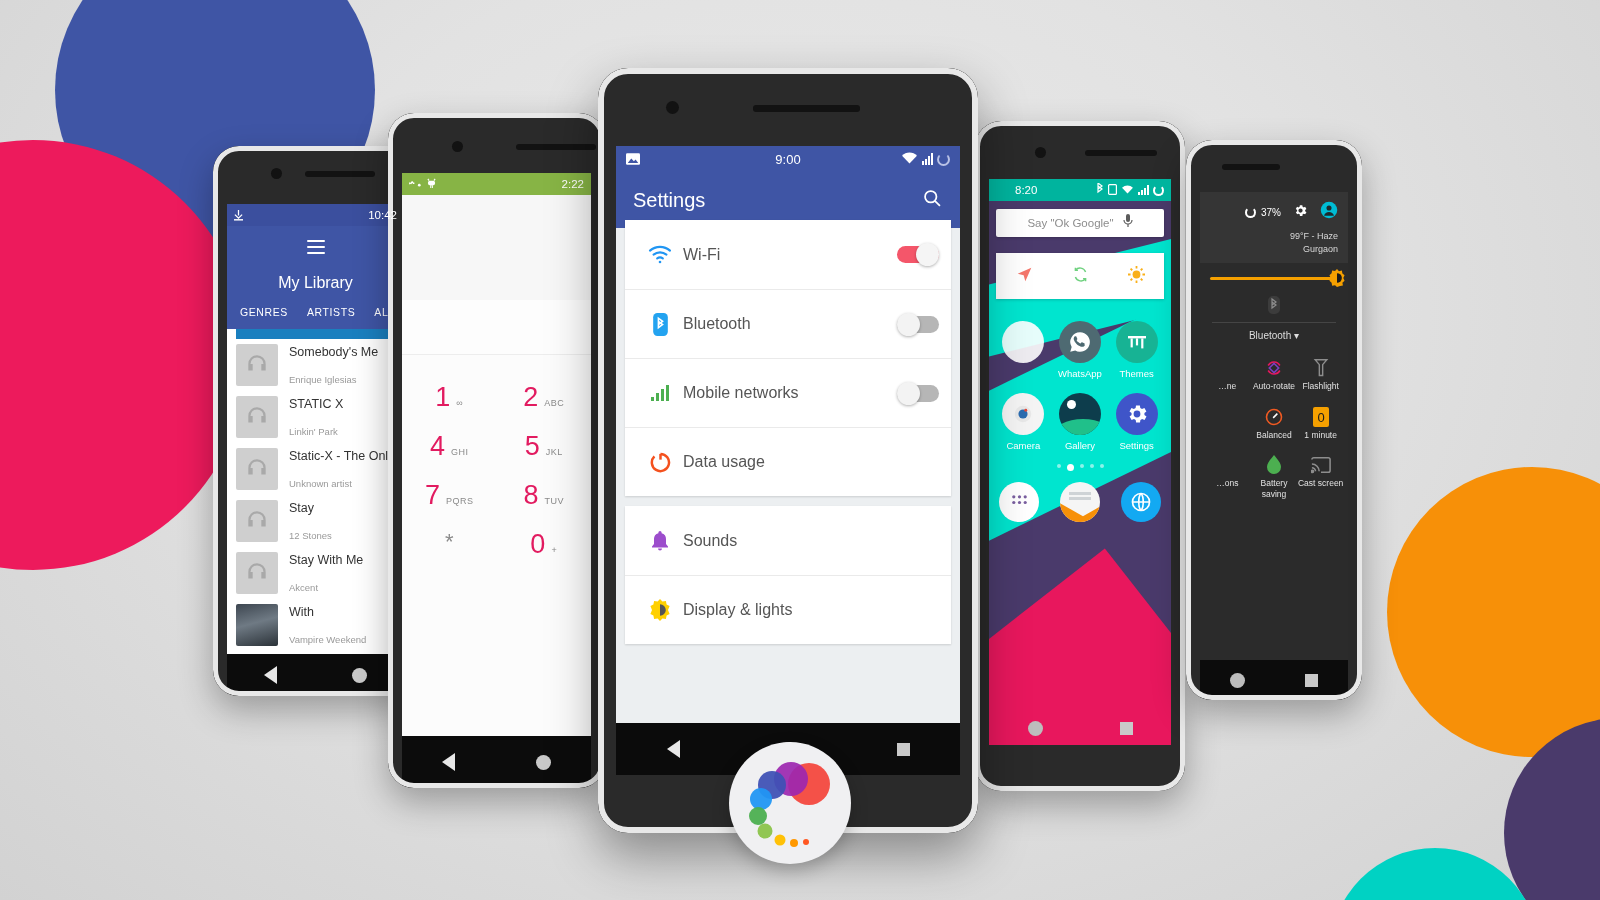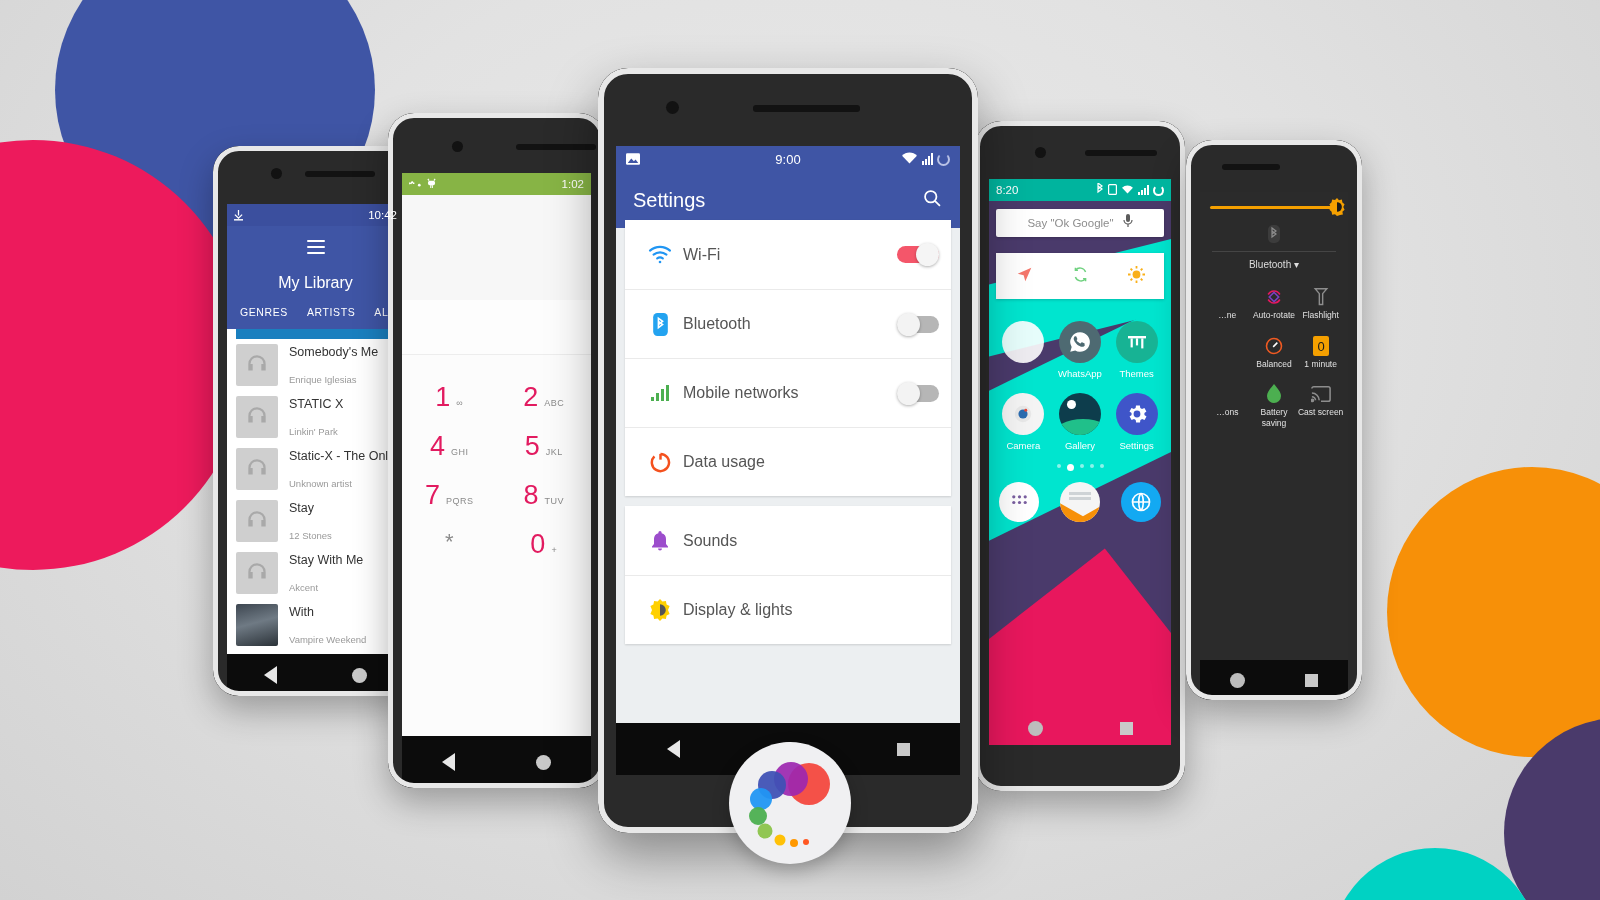--- a/index.html
+++ b/index.html
@@ -93,21 +93,21 @@
 
   
   #phone4 { left:975px; top:121px; width:210px; height:670px; }
   #phone4 .screen { top:58px; bottom:46px; background:#4a3a6b; }
   #p4-wall { position:absolute; inset:0; background:#4a3a6b; overflow:hidden; }
   .wall-teal { position:absolute; background:#00e5cf; }
   #wt1 { left:-40px; top:78px; width:300px; height:72px; transform:skewY(-14deg); }
   #wt2 { left:-40px; top:158px; width:300px; height:150px; transform:skewY(-26deg); }
   .wall-pink { position:absolute; left:-60px; top:430px; width:300px; height:300px;
                background:#e8175d; transform:rotate(-38deg); }
-  #p4-status { position:relative; z-index:4; background:rgba(0,0,0,0); }
+  #p4-status { position:relative; z-index:4; background:rgba(0,0,0,0);margin-left:19px; }
   #p4-statbg { position:absolute; left:0; right:0; top:0; height:22px; background:#00b49e; z-index:3;}
   #p4-search { position:relative; z-index:5; margin:8px 7px 0; background:#fff; border-radius:2px;
                height:28px; display:flex; align-items:center; justify-content:center; gap:9px;
                box-shadow:0 1px 3px rgba(0,0,0,.22); }
   #p4-search .ph { font-size:11.5px; color:#8d8d8d; }
   #p4-widget { position:relative; z-index:5; margin:16px 7px 0; background:#fff; height:46px;
                display:flex; align-items:center; justify-content:space-around;
                box-shadow:0 1px 3px rgba(0,0,0,.18); }
   #p4-apps { position:relative; z-index:5; margin:22px 0 0; display:grid;
              grid-template-columns:repeat(3,1fr); row-gap:14px; padding:0 6px; }
@@ -306,21 +306,21 @@
         </span>
         <span>
           <svg width="11" height="10" viewBox="0 0 12 11" fill="#fff">
               <path d="M2 1l1.4 1.8M10 1L8.6 2.8" stroke="#fff" stroke-width="1.3"></path>
               <rect x="2" y="3" width="8" height="5.2" rx="2.6"></rect>
               <rect x="4.6" y="8" width="1.1" height="3"></rect>
               <rect x="6.4" y="8" width="1.1" height="3"></rect>
             </svg>
         </span>
       </span>
-      <span class="sb-right">1:02</span>
+      <span class="sb-right">2:22</span>
     </div>
     <div id="p2-blank"></div>
     <div id="p2-sub"></div>
     <div id="p2-pad">
       <div class="keyrow">
         <div class="key">
             <span class="d">1</span>
             <span class="l">∞</span>
           </div>
         <div class="key">
@@ -505,20 +505,44 @@
   </div>
   <div class="navbar">
     <div class="nav-home dim"></div>
     <div class="nav-rec"></div>
   </div>
 </div>
 
 <div class="phone" id="phone5">
   <div class="earpiece" style="left:36px; top:24px; width:58px;"></div>
   <div class="screen">
+    <div id="p5-head">
+      <div id="p5-headrow">
+        <span id="p5-batt">
+          <span class="ico-batt-ring"></span>
+          <span>37%</span>
+        </span>
+        <span>
+          <svg width="15" height="15" viewBox="0 0 24 24" fill="#fff">
+              <path d="M19.4 13a7.8 7.8 0 0 0 0-2l2-1.6-2-3.4-2.4 1a7.6 7.6 0 0 0-1.7-1l-.4-2.6h-3.9l-.4 2.6c-.6.2-1.2.6-1.7 1l-2.4-1-2 3.4L6.6 11a7.8 7.8 0 0 0 0 2l-2 1.6 2 3.4 2.4-1c.5.4 1.1.8 1.7 1l.4 2.6h3.9l.4-2.6c.6-.2 1.2-.6 1.7-1l2.4 1 2-3.4-2.1-1.6zM12 15.4A3.4 3.4 0 1 1 12 8.6a3.4 3.4 0 0 1 0 6.8z"></path>
+            </svg>
+        </span>
+        <span>
+          <svg width="18" height="18" viewBox="0 0 24 24">
+              <circle cx="12" cy="12" r="11" fill="#00bcd4"></circle>
+              <circle cx="12" cy="9.3" r="3.4" fill="#1d2a2e"></circle>
+              <path d="M5.4 19.5a6.9 6.9 0 0 1 13.2 0z" fill="#1d2a2e"></path>
+            </svg>
+        </span>
+      </div>
+      <div id="p5-weather">
+        <div>99°F - Haze</div>
+        <div>Gurgaon</div>
+      </div>
+    </div>
     <div id="p5-bright">
       <div class="slider">
         <span class="knob">
           <svg width="18" height="18" viewBox="0 0 20 20">
               <path d="M10 0l2.2 2.4 3.2-.6.6 3.2L18.4 7 17 10l1.4 3-2.4 2.2.6 3.2-3.2.6L10 20l-2.2-2-3.2.6-.6-3.2L1.6 13 3 10 1.6 7 4 4.8l.6-3.2 3.2.6z" fill="#f5a000"></path>
               <path d="M10 4.6a5.4 5.4 0 0 1 0 10.8z" fill="#1a1a1a"></path>
             </svg>
         </span>
       </div>
     </div>

